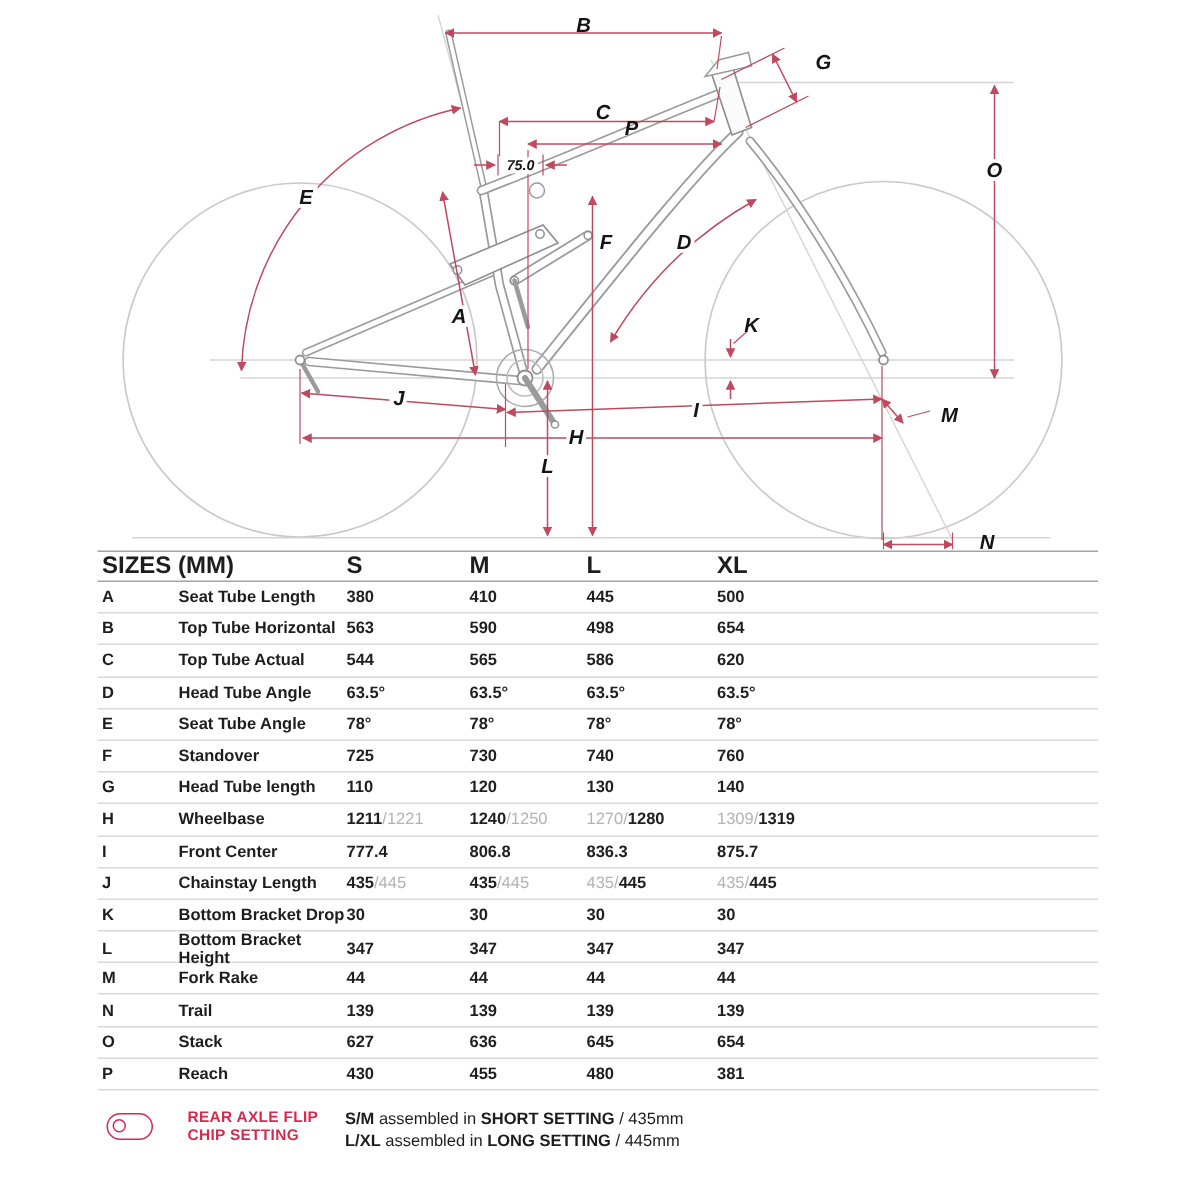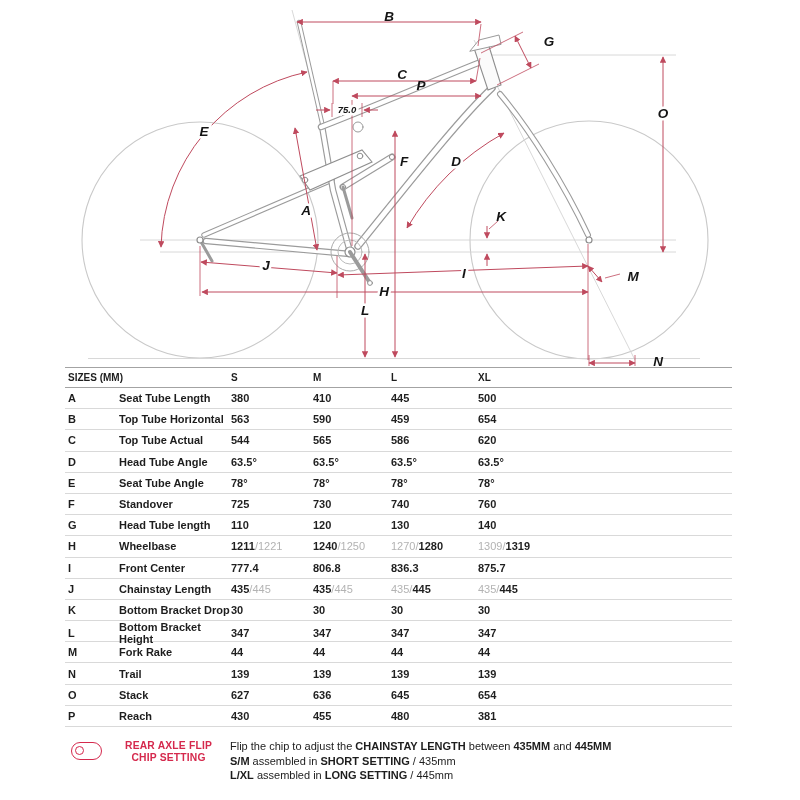--- a/index.html
+++ b/index.html
@@ -14,35 +14,35 @@
   .dl.bg { paint-order:stroke; stroke:#ffffff; stroke-width:5px; }
   .dl.sm { font-size:9.5px; }
 
   
   #geo-table { position:absolute; left:65px; top:367px; width:667px;
                border-top:1px solid #a3a3a3; font-size:11px; }
   .trow { display:grid; grid-template-columns:27px 136px 82px 78px 87px 1fr;
           align-items:center; height:21.2px; border-bottom:1px solid #d9d9d9;
           padding-left:3px; }
   .trow.head { height:20px; border-bottom:1px solid #a3a3a3; font-weight:700;
-               font-size:10px; grid-template-columns:163px 82px 78px 87px 1fr; }
+               font-size:16px; grid-template-columns:163px 82px 78px 87px 1fr; }
   .tkey  { font-weight:700; }
   .tname { font-weight:700;margin-left:24px; }
   .tval  { font-weight:700; color:#1f1f1f; }
   .tval .mut { font-weight:400; color:#b3b3b3;margin-top:27px; }
 
   
   #flip-note { position:absolute; left:71px; top:740px; width:660px; }
   .chip-badge { position:absolute; left:0; top:2px; display:flex; }
   .chip-oval { width:31px; height:18px; border:1.7px solid #d5294d; border-radius:10px;
                position:relative; }
   .chip-dot  { position:absolute; left:3px; top:2.6px; width:9.2px; height:9.2px;
                border:1.7px solid #d5294d; border-radius:50%; }
   .chip-label { position:absolute; left:54px; top:0; color:#d5294d; font-weight:700;
-                font-size:10.3px; line-height:11.8px; letter-spacing:.2px;text-align:center; }
+                font-size:10.3px; line-height:11.8px; letter-spacing:.2px; }
   .chip-text { position:absolute; left:159px; top:-1px; font-size:11px; line-height:14.6px; }
   .chip-text b { font-weight:700; }
   .chip-text .fine { color:#9e9e9e; font-style:italic; }
 </style>
 </head>
 <body>
 
 <div id="stage">
 
   <svg id="diagram" width="800" height="367" viewBox="0 0 800 367">
@@ -169,21 +169,21 @@
         <span class="tval"><span>380</span></span>
         <span class="tval"><span>410</span></span>
         <span class="tval"><span>445</span></span>
         <span class="tval"><span>500</span></span>
       </div>
       <div class="trow">
         <span class="tkey">B</span>
         <span class="tname">Top Tube Horizontal</span>
         <span class="tval"><span>563</span></span>
         <span class="tval"><span>590</span></span>
-        <span class="tval"><span>459</span></span>
+        <span class="tval"><span>498</span></span>
         <span class="tval"><span>654</span></span>
       </div>
       <div class="trow">
         <span class="tkey">C</span>
         <span class="tname">Top Tube Actual</span>
         <span class="tval"><span>544</span></span>
         <span class="tval"><span>565</span></span>
         <span class="tval"><span>586</span></span>
         <span class="tval"><span>620</span></span>
       </div>
@@ -297,19 +297,18 @@
     <div class="chip-badge">
       <div class="chip-oval">
         <div class="chip-dot"></div>
       </div>
     </div>
     <div class="chip-label" id="chip-label">
         <div>REAR AXLE FLIP</div>
         <div>CHIP SETTING</div>
       </div>
     <div class="chip-text" id="chip-text">
-        <div><span>Flip the chip to adjust the </span><b>CHAINSTAY LENGTH</b><span> between </span><b>435MM</b><span> and </span><b>445MM</b></div>
         <div><b>S/M</b><span> assembled in </span><b>SHORT SETTING</b><span> / 435mm</span></div>
         <div><b>L/XL</b><span> assembled in </span><b>LONG SETTING</b><span> / 445mm</span></div>
       </div>
   </div>
 
 </div>
 
 </body></html>

